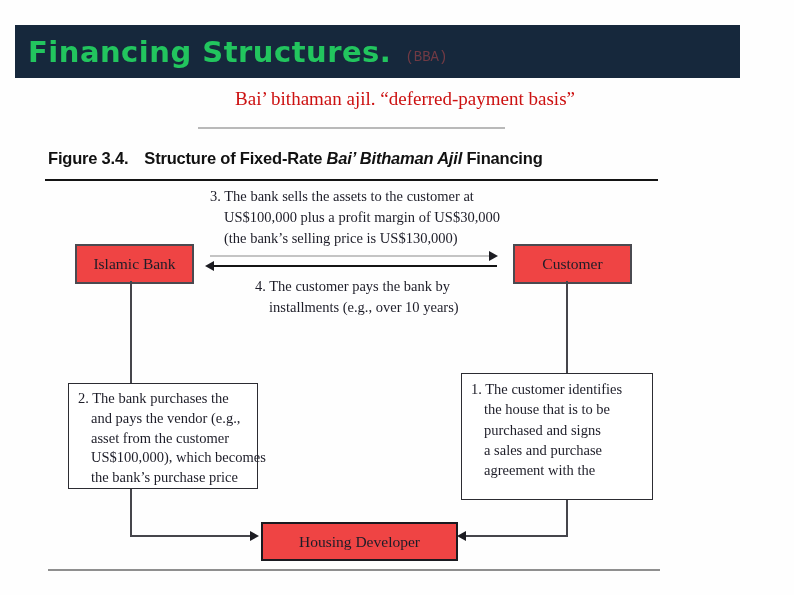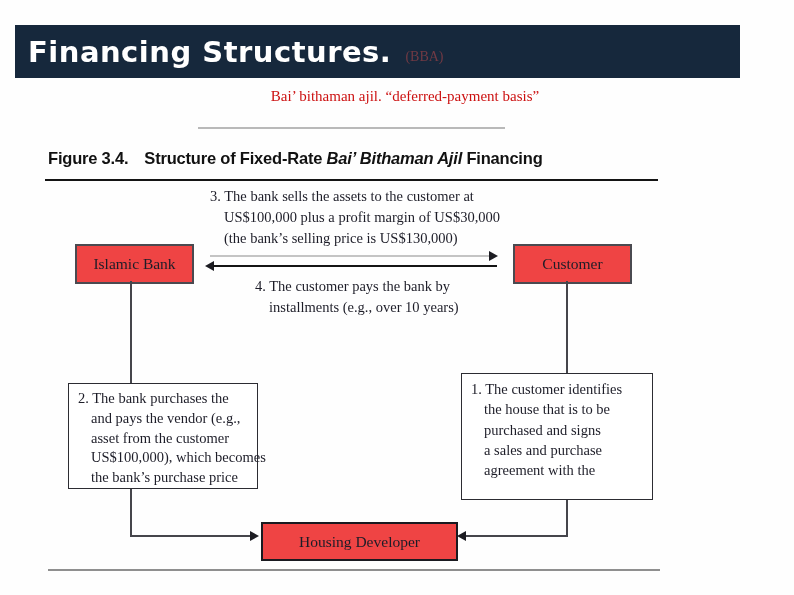--- a/index.html
+++ b/index.html
@@ -2,28 +2,28 @@
 <html><head>
 <meta charset="utf-8">
 <style>
   html,body{margin:0;padding:0;background:#ffffff;}
   #stage{position:relative;width:794px;height:595px;background:#fefefe;overflow:hidden;
          font-family:"Liberation Serif",serif;color:#1d1d28;}
 
   
   .header{position:absolute;left:15px;top:25px;width:725px;height:53px;background:#16283c;
           display:flex;align-items:center;}
-  .header-title{font-family:"DejaVu Sans",sans-serif;font-weight:bold;color:#ffffff;
+  .header-title{font-family:"DejaVu Sans",sans-serif;font-weight:bold;color:#22c55e;
                 font-size:29px;letter-spacing:.5px;margin-left:13px;white-space:nowrap;}
-  .header-suffix{font-family:Liberation Serif, serif;color:#713a44;font-size:14px;
+  .header-suffix{font-family:Liberation Mono, monospace;color:#713a44;font-size:14px;
                  margin-left:14px;margin-top:10px;}
 
   
   .subtitle{position:absolute;left:16px;right:0;top:88px;text-align:center;
-            color:#cc1111;font-size:15px;}
+            color:#cc1111;font-size:19px;}
   .subtitle-rule{position:absolute;left:198px;top:127px;width:307px;height:2px;background:#b9b9b9;}
 
   
   .fig-caption{position:absolute;left:48px;top:149px;font-family:"Liberation Sans",sans-serif;
                font-weight:bold;font-size:16.5px;letter-spacing:-0.2px;color:#111;white-space:nowrap;}
   .fig-caption .lbl{margin-right:16px;}
   .fig-caption em{font-style:italic;margin-top:20px;}
   .caption-rule{position:absolute;left:45px;top:179px;width:613px;height:2px;background:#141414;}
   .bottom-rule{position:absolute;left:48px;top:569px;width:612px;height:2px;background:#8f8f8f;}
 

